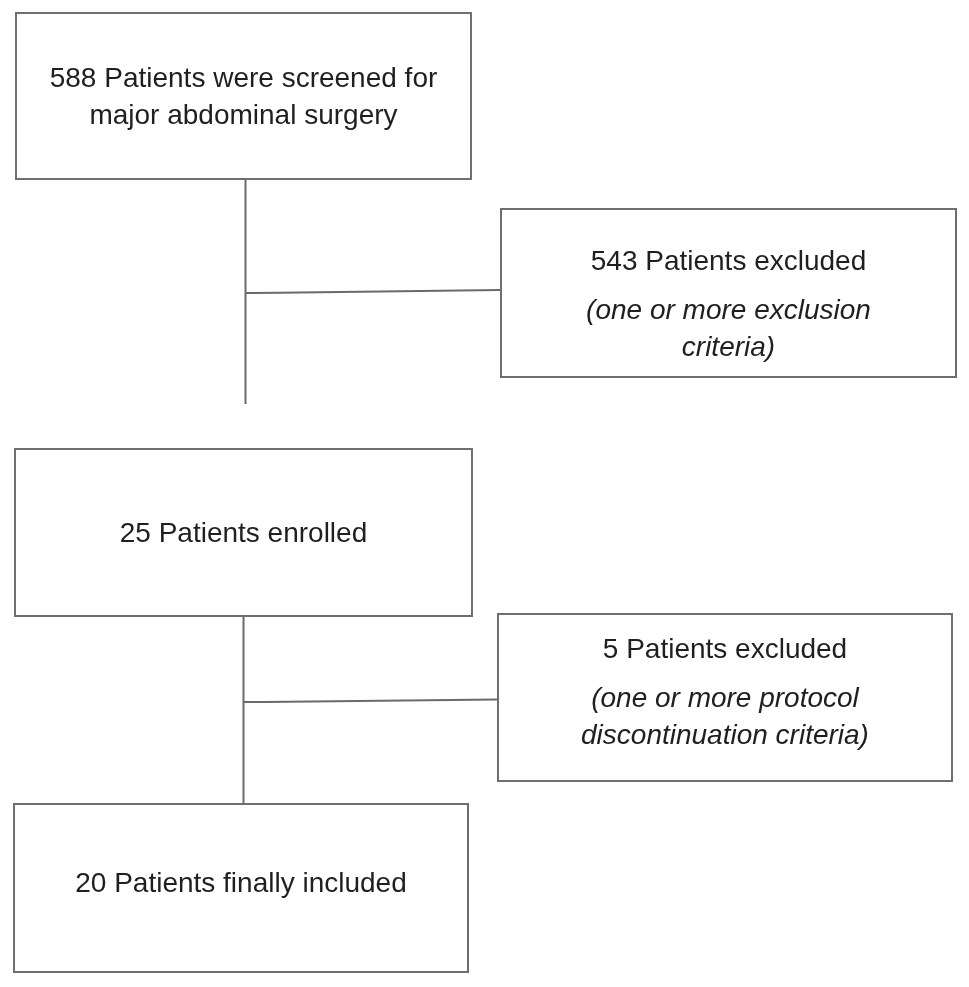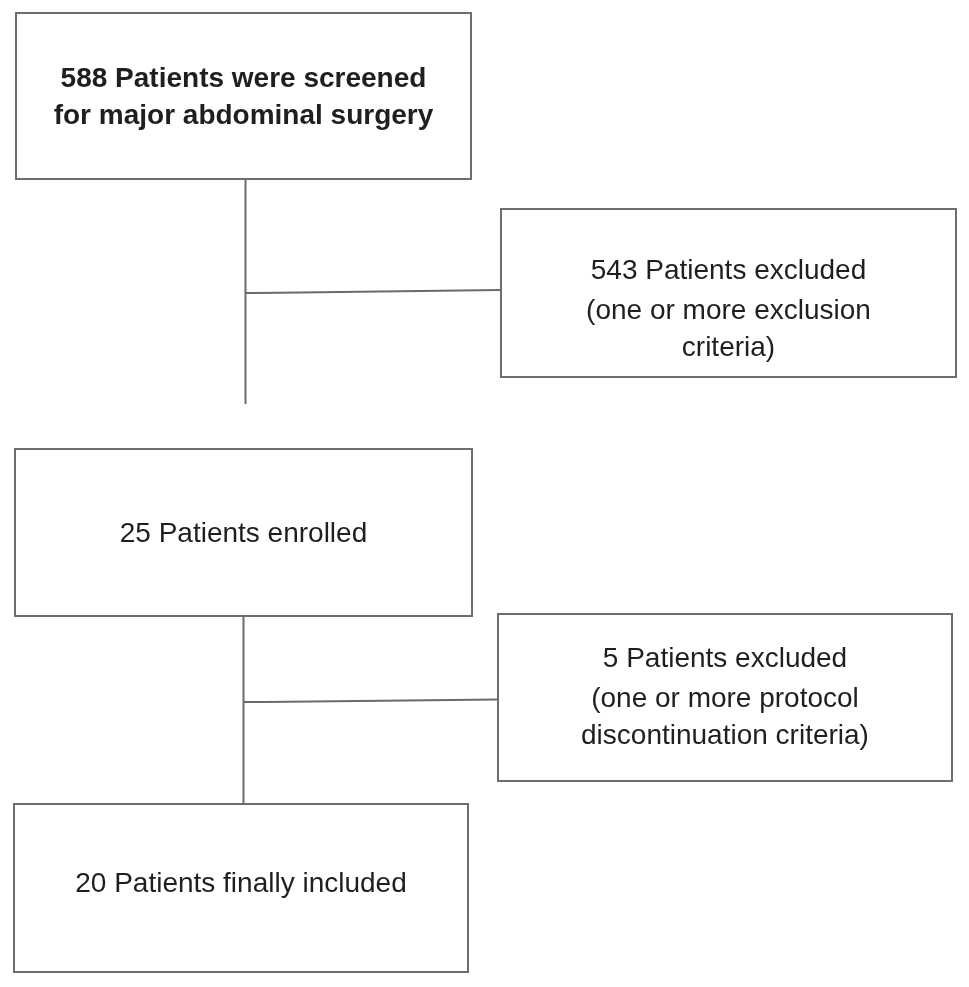--- a/index.html
+++ b/index.html
@@ -32,30 +32,31 @@
     display:flex;
     flex-direction:column;
     align-items:center;
     justify-content:center;
     text-align:center;
     font-size:28px;
     line-height:37px;
     box-sizing:border-box;
   }
   .flow-box .note{
+    font-style:italic;
     display:block;
     max-width:360px;
-    margin:3px auto;
+    margin:12px auto;
   }
   .box-screened { left:15px;  top:12px;  width:457px; height:168px; }
   .box-excluded-screening { left:500px; top:208px; width:457px; height:170px; padding-top:32px; }
   .box-enrolled { left:14px;  top:404px; width:459px; height:169px;margin-top:44px; }
   .box-excluded-protocol { left:497px; top:613px; width:456px; height:169px; }
   .box-included { left:13px;  top:803px; width:456px; height:170px; }
-  .box-screened .label{ max-width:400px;font-weight:bold; }
+  .box-screened .label{ max-width:400px; }
   .box-included .label{ margin-bottom:12px; }
 </style>
 </head>
 <body>
 
 <div class="canvas">
 
   <svg class="connectors" viewBox="0 0 969 987" xmlns="http://www.w3.org/2000/svg">
     <path d="M245.5 180 L245.5 404" stroke="currentColor" stroke-width="2" fill="none"></path>
     <path d="M245.5 293 C 340 292.5, 440 291.5, 500 290" stroke="currentColor" stroke-width="2" fill="none"></path>

